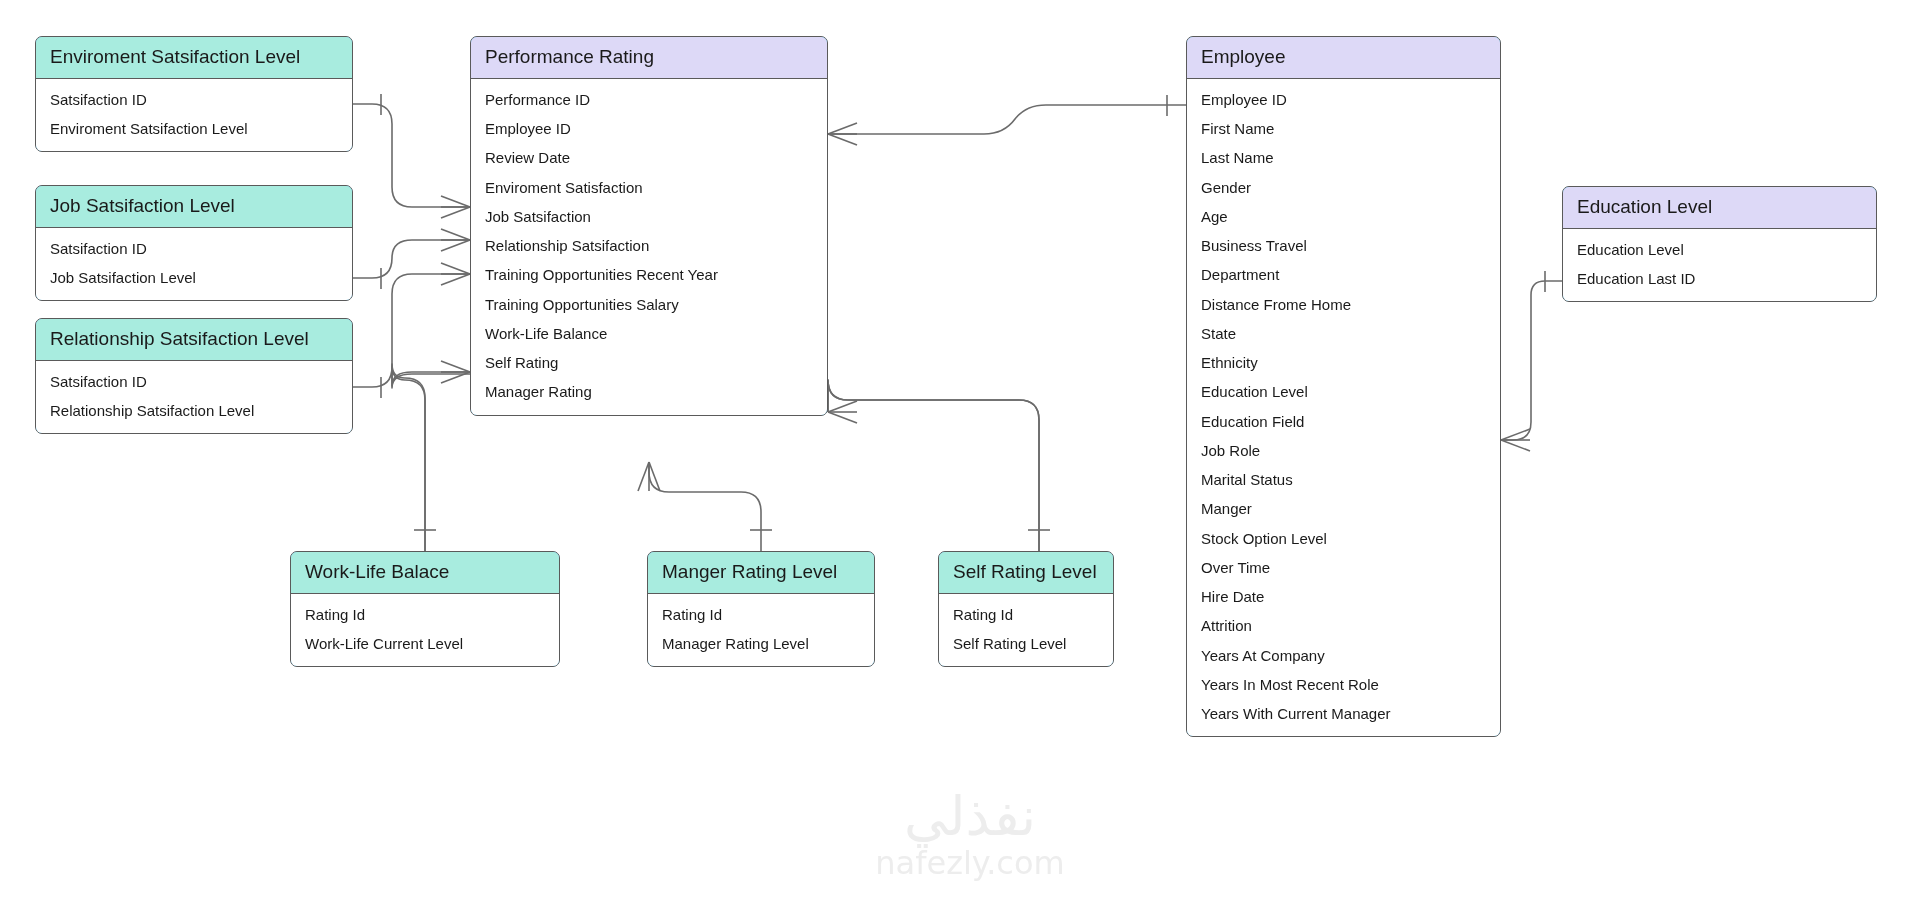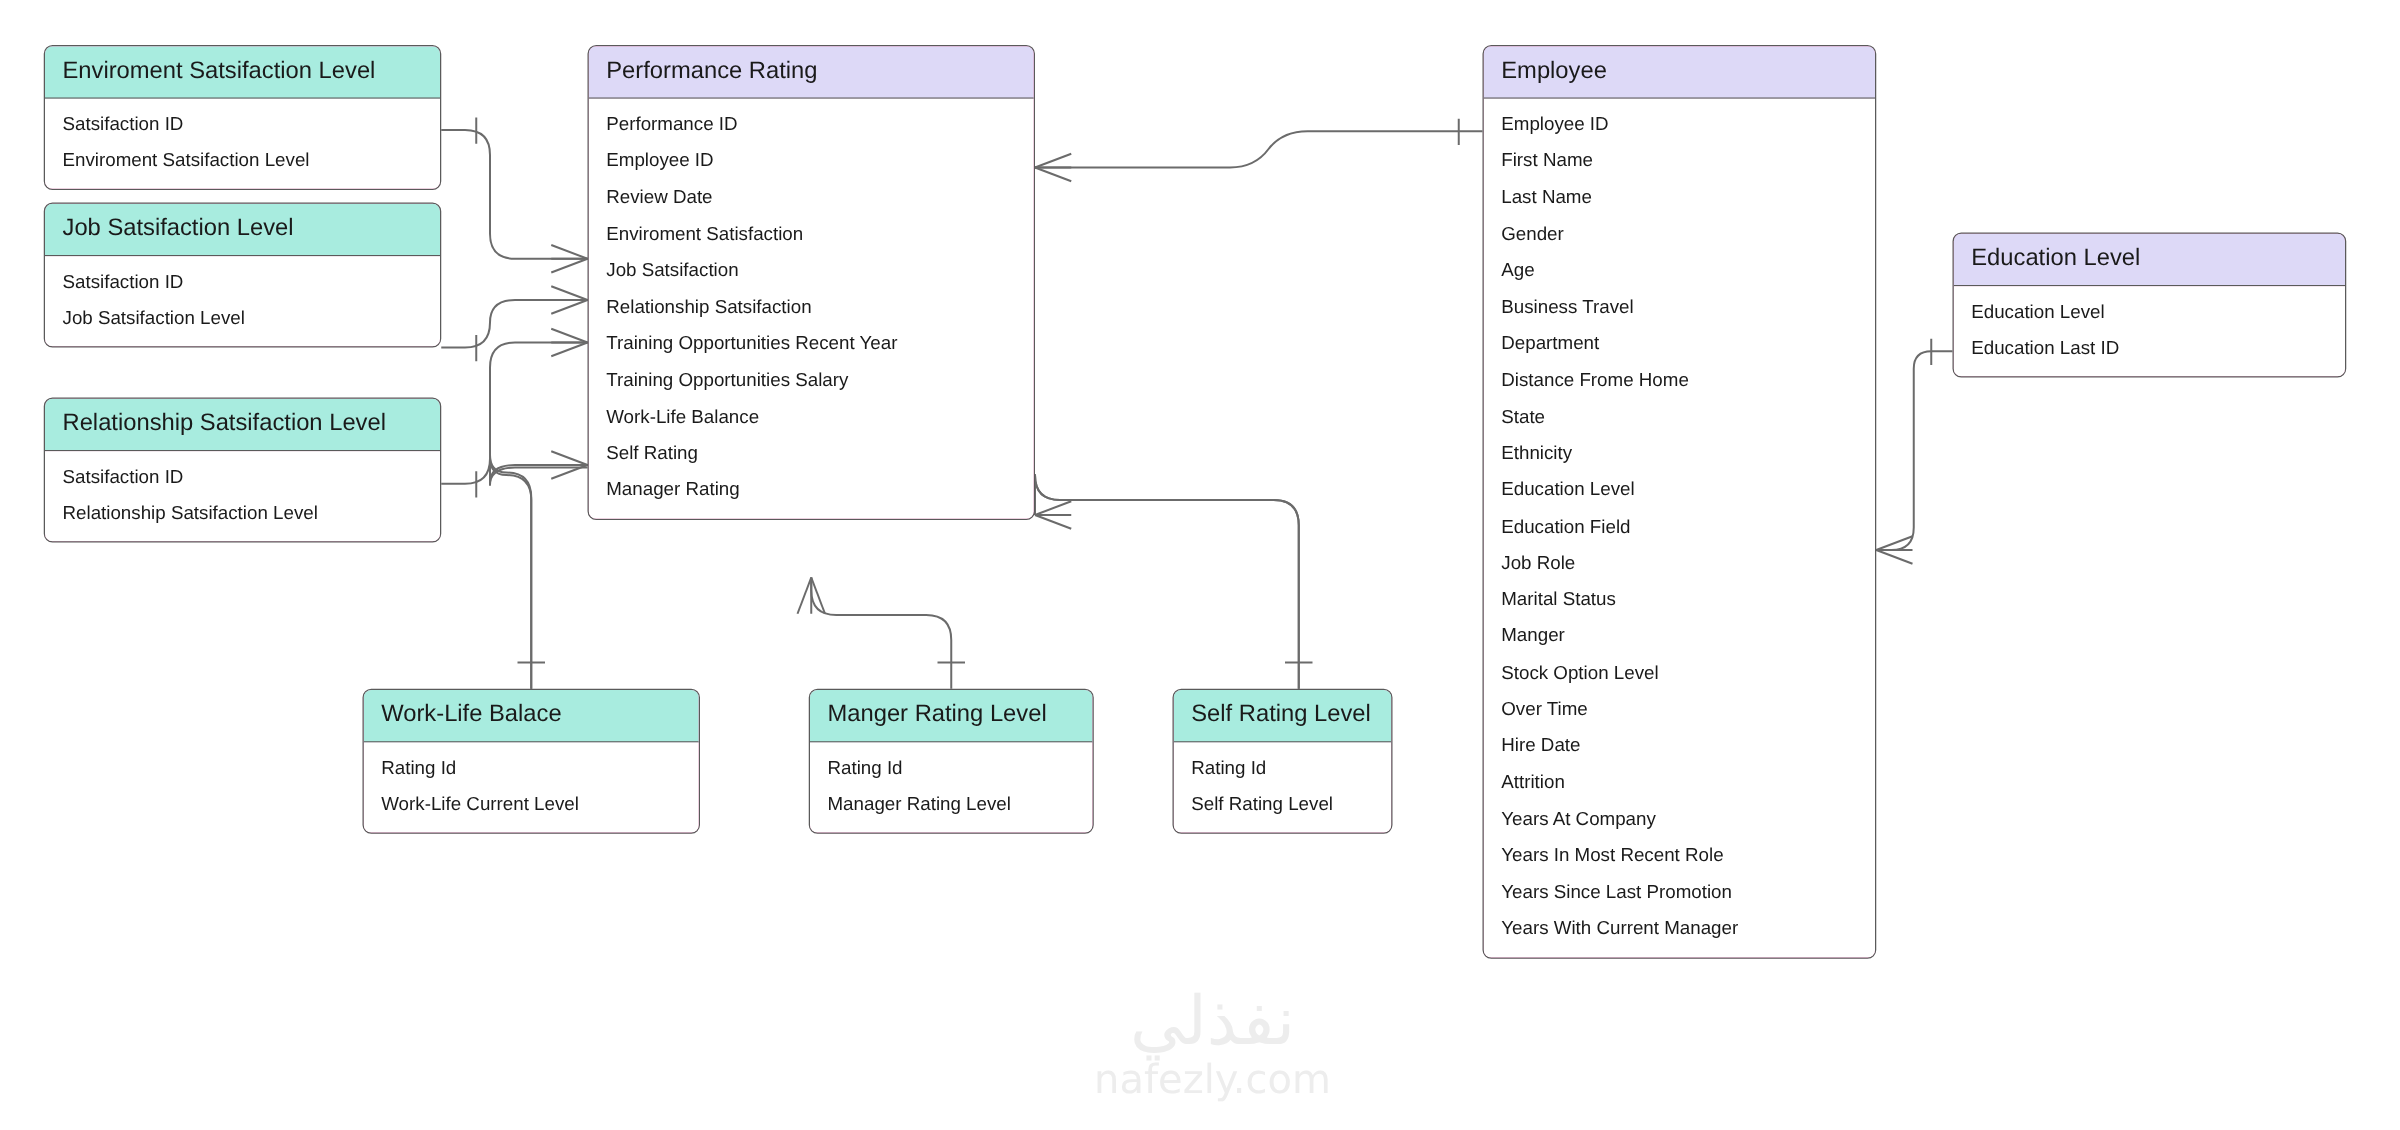--- a/index.html
+++ b/index.html
@@ -28,21 +28,21 @@
     fill: none;
     stroke: #6b6b6b;
     stroke-width: 1.6;
     stroke-linecap: butt;
     stroke-linejoin: round;
   }
   
   .entity {
     position: absolute;
     z-index: 3;
-    background: #f9a8d4;
+    background: #7dd3fc;
     border: 1.3px solid #5a5a5a;
     border-radius: 7px;
     overflow: hidden;
     box-shadow: 0 0 0 0 rgba(0,0,0,0);
   }
   .entity-title {
     font-size: 19px;
     color: #1a1a1a;
     padding: 10px 14px 11px 14px;
     border-bottom: 1.3px solid #5a5a5a;
@@ -169,21 +169,21 @@
   </svg>
 
   <div class="entity lookup" style="left:35px; top:36px; width:318px;">
     <div class="entity-title">Enviroment Satsifaction Level</div>
     <div class="entity-fields">
       <div class="field">Satsifaction ID</div>
       <div class="field">Enviroment Satsifaction Level</div>
     </div>
   </div>
 
-  <div class="entity lookup" style="left:35px; top:162px; width:318px;">
+  <div class="entity lookup" style="left:35px; top:185px; width:318px;">
     <div class="entity-title">Job Satsifaction Level</div>
     <div class="entity-fields">
       <div class="field">Satsifaction ID</div>
       <div class="field">Job Satsifaction Level</div>
     </div>
   </div>
 
   <div class="entity lookup" style="left:35px; top:318px; width:318px;">
     <div class="entity-title">Relationship Satsifaction Level</div>
     <div class="entity-fields">
@@ -250,21 +250,20 @@
       <div class="field">Education Field</div>
       <div class="field">Job Role</div>
       <div class="field">Marital Status</div>
       <div class="field">Manger</div>
       <div class="field">Stock Option Level</div>
       <div class="field">Over Time</div>
       <div class="field">Hire Date</div>
       <div class="field">Attrition</div>
       <div class="field">Years At Company</div>
       <div class="field">Years In Most Recent Role</div>
-      <div class="field">Years Since Last Promotion</div>
       <div class="field">Years With Current Manager</div>
     </div>
   </div>
 
   <div class="entity core" style="left:1562px; top:186px; width:315px;">
     <div class="entity-title">Education Level</div>
     <div class="entity-fields">
       <div class="field">Education Level</div>
       <div class="field">Education Last ID</div>
     </div>

